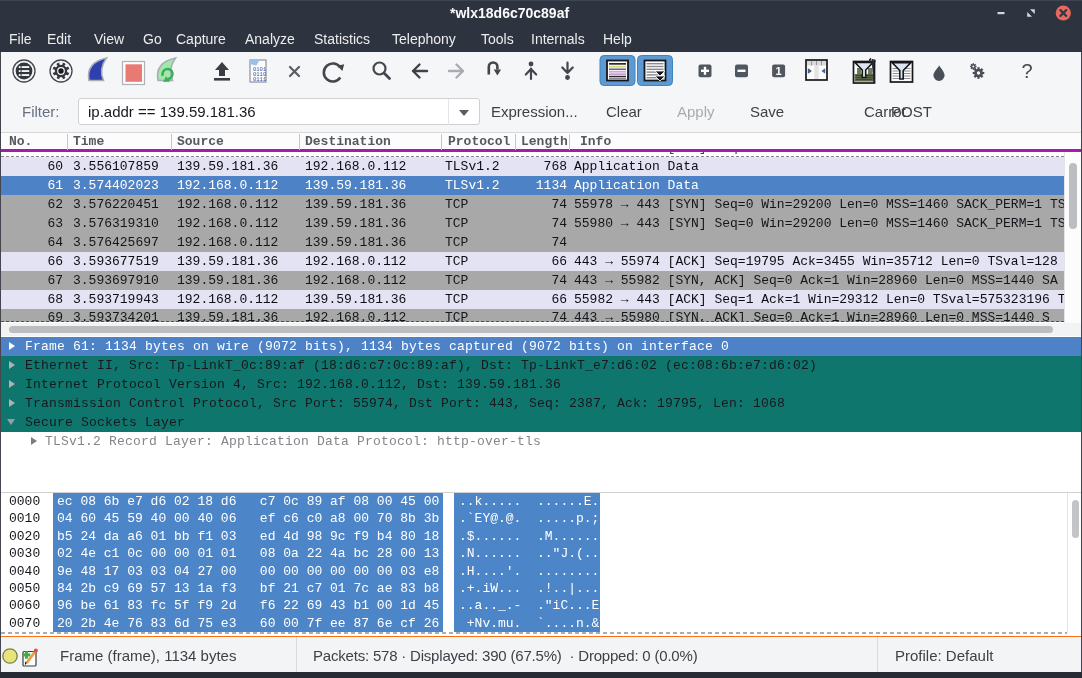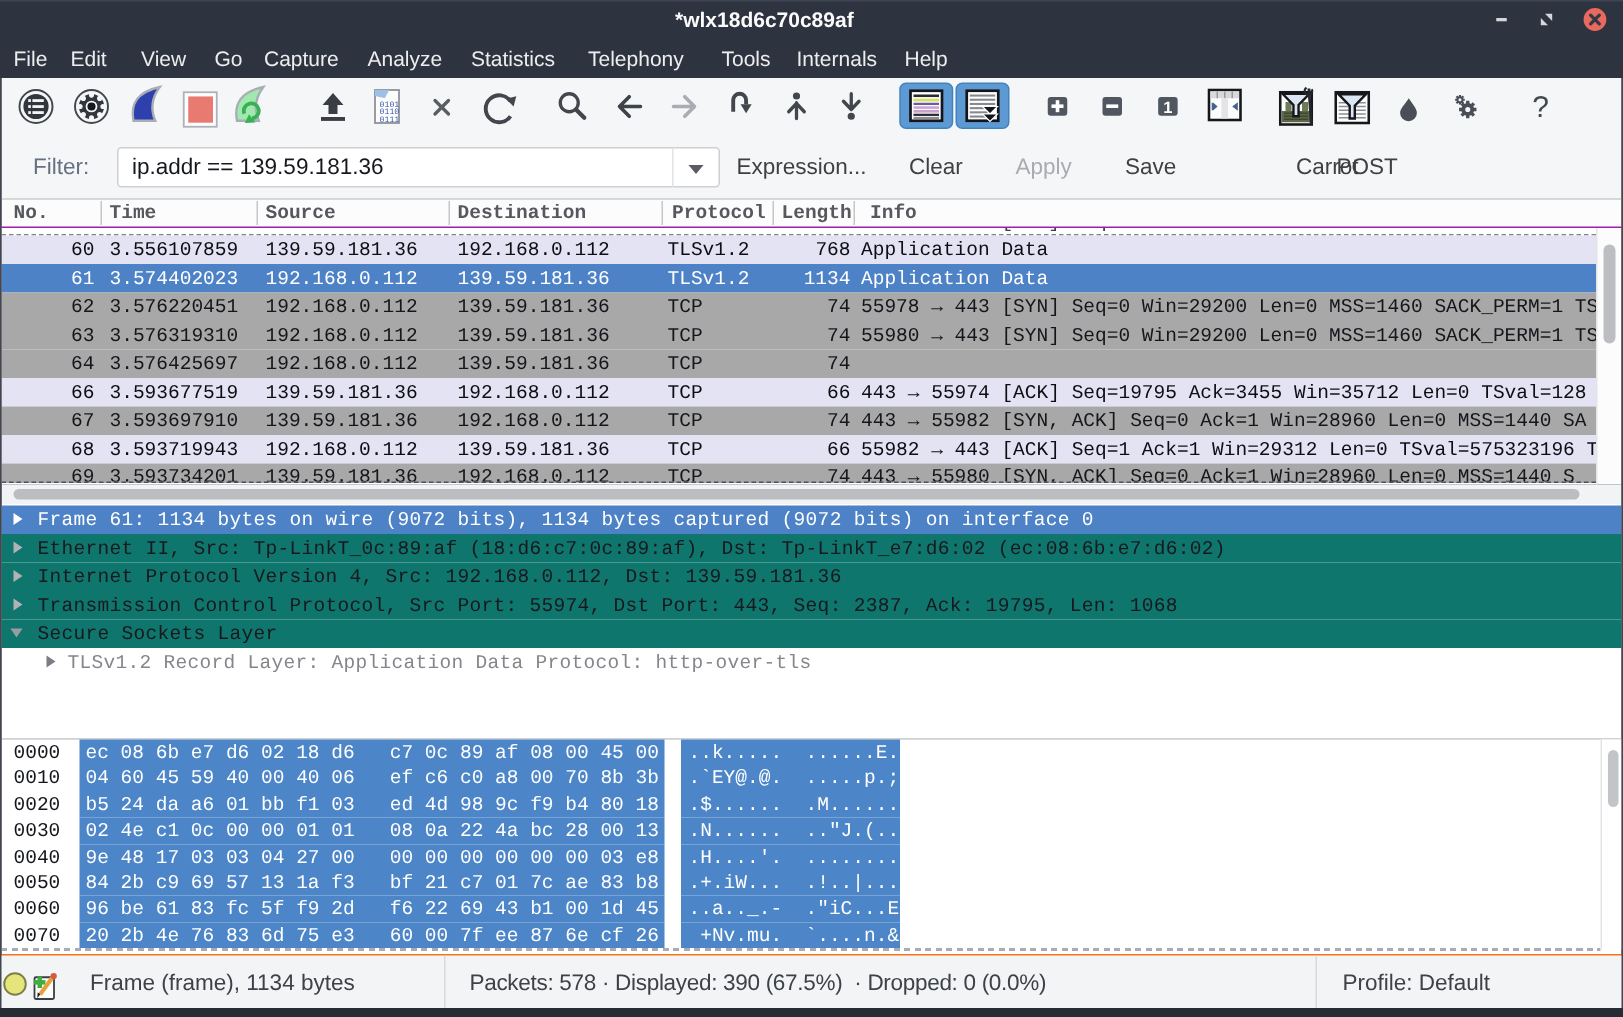--- a/index.html
+++ b/index.html
@@ -13,21 +13,21 @@
 .mi{position:absolute;top:5px;}
 
 #toolbar{left:1px;top:52px;width:1080px;height:38px;background:#f5f6f7;}
 #filterbar{left:1px;top:90px;width:1080px;height:43px;background:#f5f6f7;border-bottom:1px solid #d5d6d8;box-sizing:border-box;}
 #filterlbl{left:21px;top:13px;font-size:15px;color:#667083;}
 #filterbox{left:77px;top:8px;width:402px;height:27px;background:#ffffff;border:1px solid #cfd0d3;border-radius:3px;box-sizing:border-box;}
 #filtertext{left:9px;top:4px;font-size:15px;color:#16181d;}
 #filterdrop{right:0;top:0;width:30px;height:26px;border-left:1px solid #e3e4e6;}
 .fbtn{position:absolute;top:13px;font-size:15px;color:#404040;}
 
-#pktheader{left:1px;top:133px;width:1080px;height:19px;background:#fcfcfd;border-bottom:1px solid #a21caf;box-sizing:border-box;font-family:"Liberation Mono",monospace;font-size:13px;font-weight:bold;color:#56585d;}
+#pktheader{left:1px;top:133px;width:1080px;height:19px;background:#fcfcfd;border-bottom:3px solid #a21caf;box-sizing:border-box;font-family:"Liberation Mono",monospace;font-size:13px;font-weight:bold;color:#56585d;}
 .hsep{position:absolute;top:1px;height:16px;width:1px;background:#c6c6ca;}
 #pktlist{left:1px;top:152px;width:1063px;height:171px;background:#ffffff;overflow:hidden;font-family:"Liberation Mono",monospace;font-size:13px;white-space:pre;}
 .prow{position:absolute;left:0;width:1063px;height:19px;line-height:19px;overflow:hidden;}
 .prow span{position:absolute;}
 .c-no{left:0;width:62px;text-align:right;}
 .c-time{left:72px;}
 .c-src{left:176px;}
 .c-dst{left:304px;}
 .c-proto{left:444px;}
 .c-len{left:504px;width:62px;text-align:right;}

